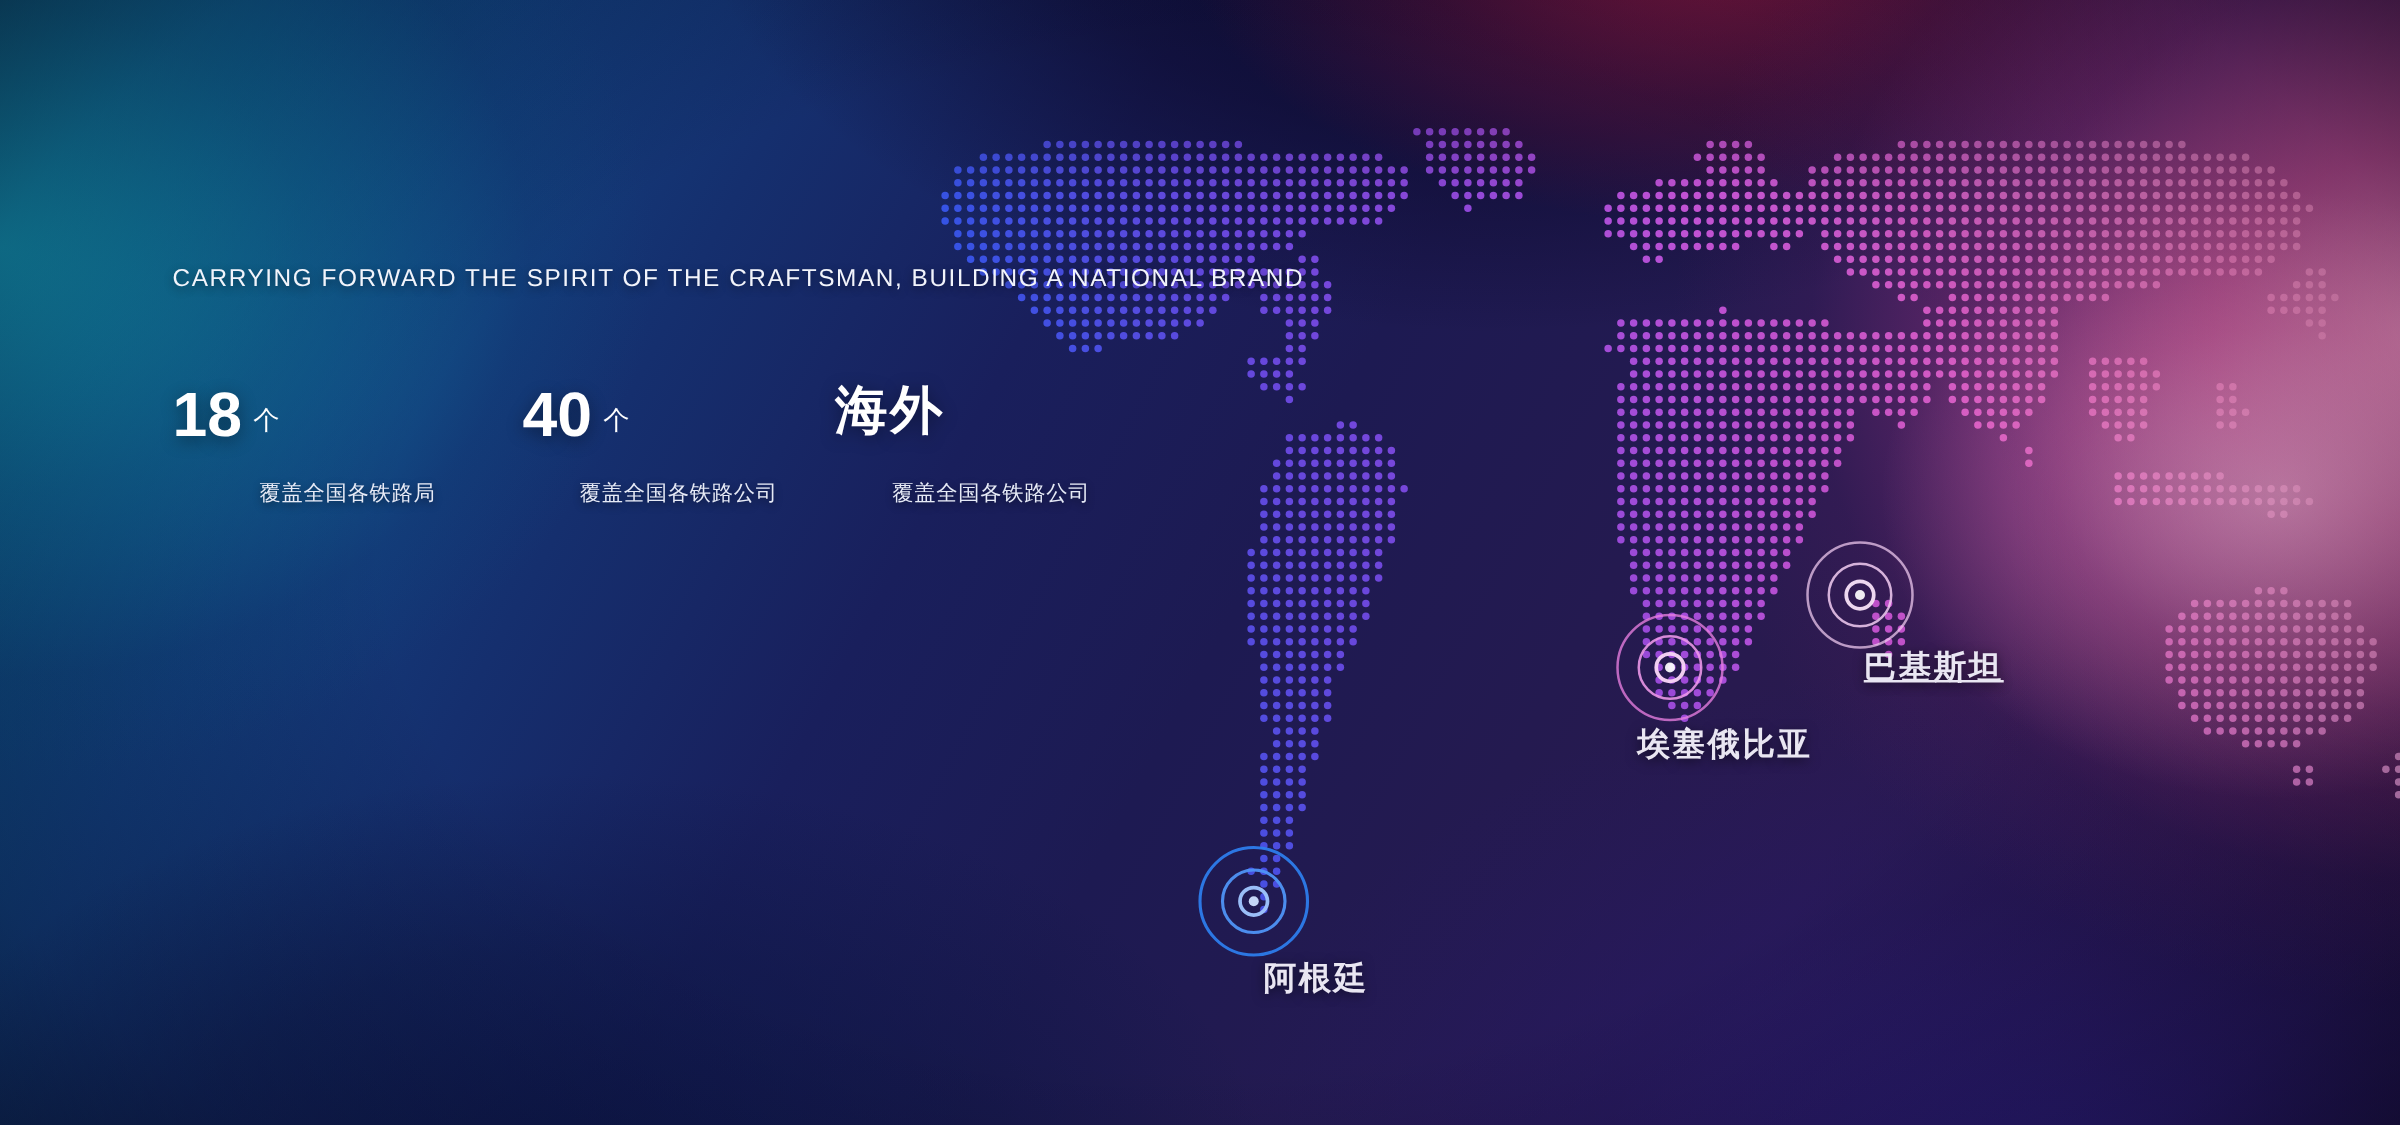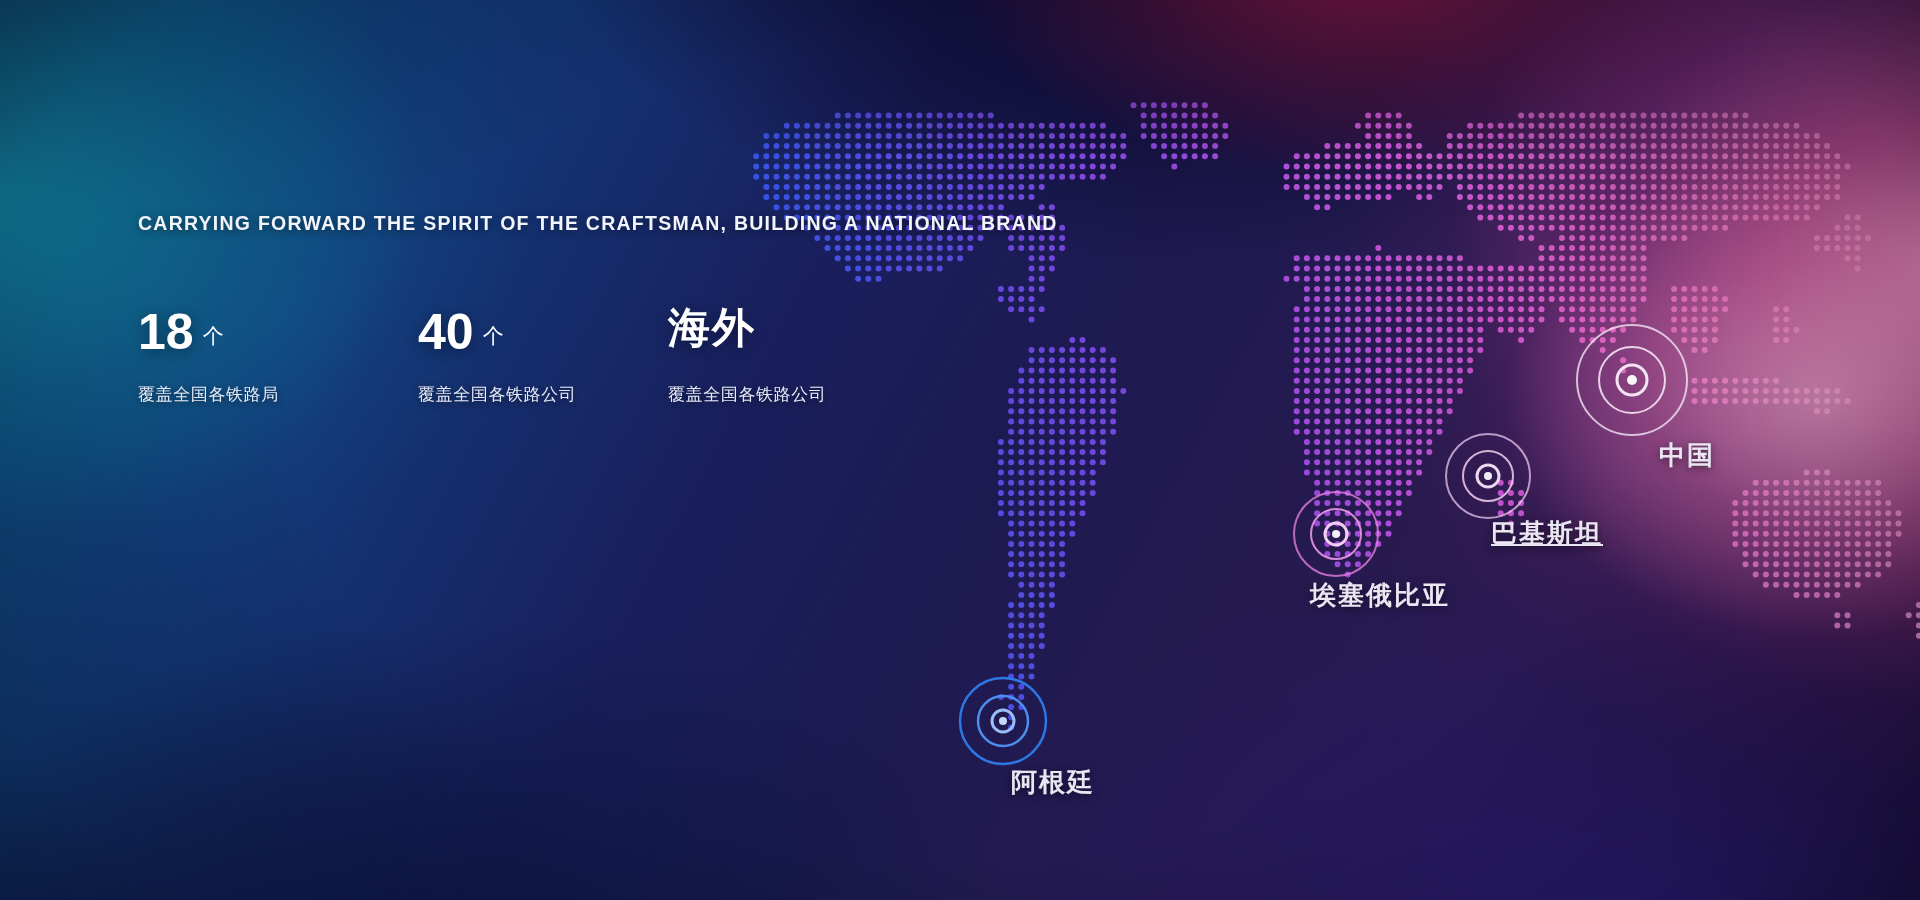--- a/index.html
+++ b/index.html
@@ -119,33 +119,33 @@
     font-weight:900;
     color:#ffffff;
     letter-spacing:2px;
     line-height:1.06;
     text-shadow:0 4px 22px rgba(0,0,0,.42);
     white-space:nowrap;
   }
   #subhead {
     margin-top:22px;
     font-size:19.5px;
-    font-weight:700;
+    font-weight:400;
     color:#f2f4fb;
     letter-spacing:1.25px;
     white-space:nowrap;
     text-shadow:0 2px 8px rgba(0,0,0,.45);
   }
 
   #stats {
     margin-top:72px;
     display:flex;
     align-items:flex-start;
   }
-  .stat { position:relative; }
+  .stat { position:relative;text-align:center; }
   .stat:nth-child(1) { width:280px; }
   .stat:nth-child(2) { width:250px; }
   .stat:nth-child(3) { width:250px; }
 
   .stat-top {
     display:flex;
     align-items:baseline;
     height:58px;
   }
   .stat-value {
@@ -2364,29 +2364,20 @@
         <circle cx="321.3" cy="617.1" r="3" fill="rgb(77,81,232)" fill-opacity="0.95"></circle>
         <circle cx="311.1" cy="627.3" r="3" fill="rgb(74,81,232)" fill-opacity="0.95"></circle>
         <circle cx="311.1" cy="637.5" r="3" fill="rgb(73,81,232)" fill-opacity="0.95"></circle>
       </svg>
   </div>
 
   <div class="bg-layer bg-magenta"></div>
   <div class="bg-layer bg-pinkglow"></div>
   <div class="bg-layer bg-vignette"></div>
 
-  <div class="marker" id="marker-china" style="left:1572px; top:320px;">
-    <svg width="120" height="120" viewBox="0 0 120 120">
-      <circle cx="60" cy="60" r="55" fill="none" stroke="#f6e8f6" stroke-opacity=".78" stroke-width="2"></circle>
-      <circle cx="60" cy="60" r="33" fill="none" stroke="#f6e8f6" stroke-opacity=".88" stroke-width="2"></circle>
-      <circle cx="60" cy="60" r="15" fill="none" stroke="#f6e8f6" stroke-opacity=".98" stroke-width="3"></circle>
-      <circle cx="60" cy="60" r="5" fill="#ffffff" fill-opacity=".95"></circle>
-    </svg>
-    <span class="marker-label" style="top:118px; left:115px;">中国</span>
-  </div>
 
   <div class="marker" id="marker-pakistan" style="left:1442px; top:430px;">
     <svg width="92" height="92" viewBox="0 0 92 92">
       <circle cx="46" cy="46" r="42" fill="none" stroke="#f2cdf2" stroke-opacity=".72" stroke-width="2"></circle>
       <circle cx="46" cy="46" r="25" fill="none" stroke="#f2cdf2" stroke-opacity=".85" stroke-width="2"></circle>
       <circle cx="46" cy="46" r="11" fill="none" stroke="#f8e2f8" stroke-opacity=".95" stroke-width="3"></circle>
       <circle cx="46" cy="46" r="4" fill="#ffffff" fill-opacity=".92"></circle>
     </svg>
     <span class="marker-label" style="top:86px; left:105px;text-decoration:underline;">巴基斯坦</span>
   </div>

